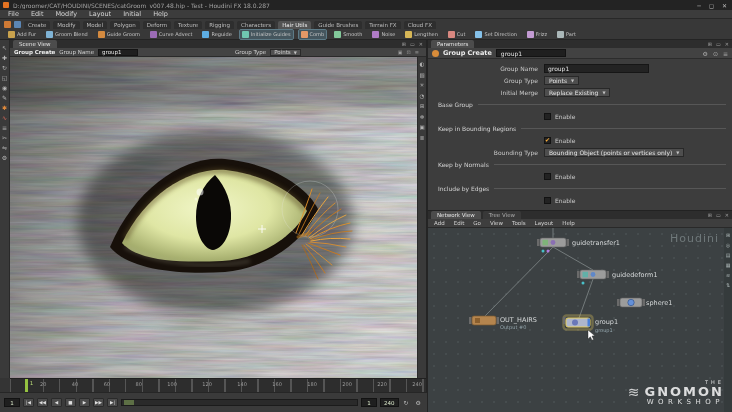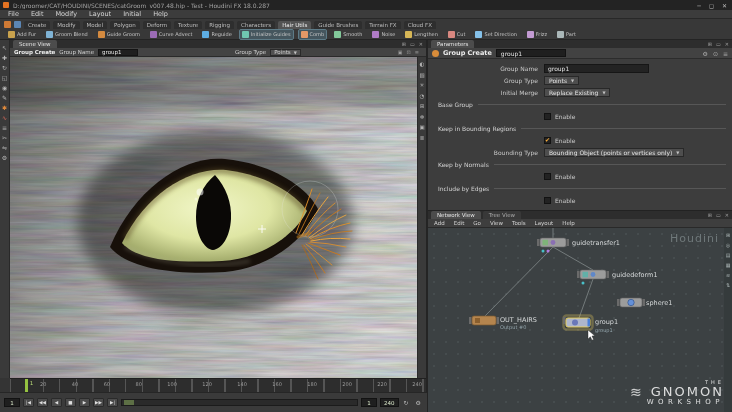--- a/index.html
+++ b/index.html
@@ -102,21 +102,21 @@
   .tfield{background:#1f1f1f;border:1px solid #121212;color:#d8e6c8;height:9px;display:flex;
           align-items:center;padding:0 3px;font-size:5.5px;min-width:16px;box-sizing:border-box;justify-content:center}
   .tslider{flex:1;height:7px;background:#2a2a2a;border:1px solid #1b1b1b;position:relative;box-sizing:border-box}
   .thandle{position:absolute;left:2px;top:0;width:10px;height:5px;background:#5d6f45}
   .ticonbtn{font-size:6px;color:#b8b8b8;padding:0 2px}
   
   .brand{position:absolute;right:8px;bottom:6px;display:flex;align-items:center;gap:5px;
          color:rgba(255,255,255,.82);text-align:right;pointer-events:none}
   .bmark{font-size:14px;line-height:1;color:rgba(255,255,255,.75)}
   .b1{font-size:5px;letter-spacing:3px}
-  .b2{font-size:13px;font-weight:normal;letter-spacing:2px;line-height:1}
+  .b2{font-size:13px;font-weight:bold;letter-spacing:2px;line-height:1}
   .b3{font-size:7px;letter-spacing:4.5px;line-height:1.2}
 </style>
 </head>
 <body>
 
 <div id="root">
 
   <div class="titlebar">
     <span class="hlogo"></span>
     <span class="titletext">D:/groomer/CAT/HOUDINI/SCENES/catGroom_v007.48.hip - Test - Houdini FX 18.0.287</span>

